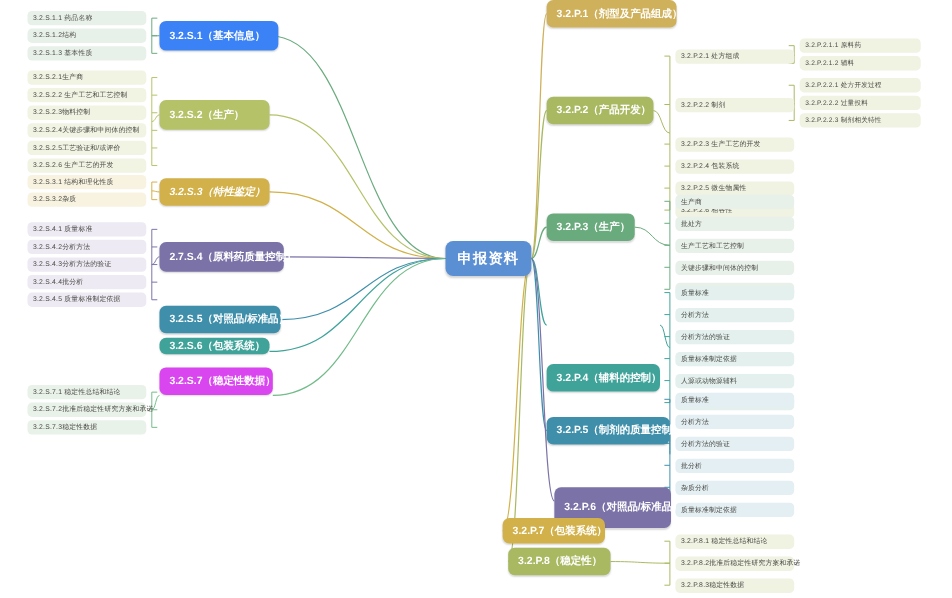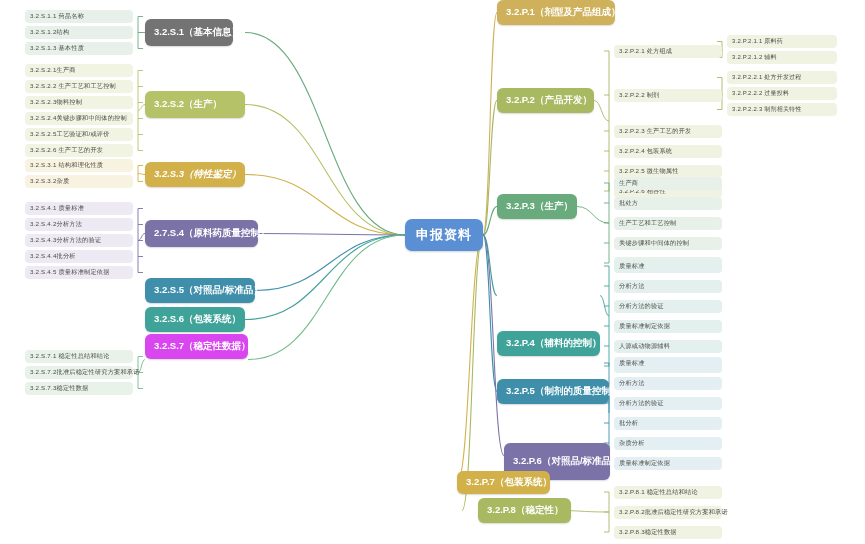--- a/index.html
+++ b/index.html
@@ -126,42 +126,42 @@
       <path d="M483,235 C470,235 470,482.5 457,482.5" fill="none" stroke="#d2b14a" stroke-width="1.1"></path>
       <path d="M483,235 C472.5,235 472.5,510.5 462,510.5" fill="none" stroke="#a8b962" stroke-width="1.1"></path>
       <path d="M609,492 L609,532" fill="none" stroke="#a8b962" stroke-width="0.9"></path>
       <path d="M609,492 l-5,0" fill="none" stroke="#a8b962" stroke-width="0.9"></path>
       <path d="M609,512 l-5,0" fill="none" stroke="#a8b962" stroke-width="0.9"></path>
       <path d="M609,532 l-5,0" fill="none" stroke="#a8b962" stroke-width="0.9"></path>
       <path d="M555,510.5 C582,510.5 582,512 609,512" fill="none" stroke="#a8b962" stroke-width="0.9"></path>
     </svg>
   <div id="nodes">
       <div class="node root" style="left: 405px; top: 219px; width: 78px; height: 32px; background: rgb(91, 143, 212); color: rgb(255, 255, 255);">申报资料</div>
-      <div class="node lvl1" style="left: 145px; top: 19px; width: 88px; height: 27px; background: #737373; color: rgb(255, 255, 255);">3.2.S.1（基本信息）</div>
+      <div class="node lvl1" style="left: 145px; top: 19px; width: 108px; height: 27px; background: #3b82f6; color: rgb(255, 255, 255);">3.2.S.1（基本信息）</div>
       <div class="node leaf l2" style="left: 25px; top: 10px; width: 108px; height: 13px; background: rgb(232, 241, 233); color: rgb(74, 74, 69);">3.2.S.1.1 药品名称</div>
       <div class="node leaf l2" style="left: 25px; top: 26px; width: 108px; height: 13px; background: rgb(232, 241, 233); color: rgb(74, 74, 69);">3.2.S.1.2结构</div>
       <div class="node leaf l2" style="left: 25px; top: 42px; width: 108px; height: 13px; background: rgb(232, 241, 233); color: rgb(74, 74, 69);">3.2.S.1.3 基本性质</div>
       <div class="node lvl1" style="left: 145px; top: 91px; width: 100px; height: 27px; background: rgb(181, 194, 104); color: rgb(255, 255, 255);">3.2.S.2（生产）</div>
       <div class="node leaf l2" style="left: 25px; top: 64px; width: 108px; height: 13px; background: rgb(241, 243, 227); color: rgb(74, 74, 69);">3.2.S.2.1生产商</div>
       <div class="node leaf l2" style="left: 25px; top: 80px; width: 108px; height: 13px; background: rgb(241, 243, 227); color: rgb(74, 74, 69);">3.2.S.2.2 生产工艺和工艺控制</div>
       <div class="node leaf l2" style="left: 25px; top: 96px; width: 108px; height: 13px; background: rgb(241, 243, 227); color: rgb(74, 74, 69);">3.2.S.2.3物料控制</div>
       <div class="node leaf l2" style="left: 25px; top: 112px; width: 108px; height: 13px; background: rgb(241, 243, 227); color: rgb(74, 74, 69);">3.2.S.2.4关键步骤和中间体的控制</div>
       <div class="node leaf l2" style="left: 25px; top: 128px; width: 108px; height: 13px; background: rgb(241, 243, 227); color: rgb(74, 74, 69);">3.2.S.2.5工艺验证和/或评价</div>
       <div class="node leaf l2" style="left: 25px; top: 144px; width: 108px; height: 13px; background: rgb(241, 243, 227); color: rgb(74, 74, 69);">3.2.S.2.6 生产工艺的开发</div>
       <div class="node lvl1" style="left: 145px; top: 162px; width: 100px; height: 25px; background: rgb(210, 177, 74); color: rgb(255, 255, 255); font-style: italic;">3.2.S.3（特性鉴定）</div>
       <div class="node leaf l2" style="left: 25px; top: 159px; width: 108px; height: 13px; background: rgb(248, 243, 225); color: rgb(74, 74, 69);">3.2.S.3.1 结构和理化性质</div>
       <div class="node leaf l2" style="left: 25px; top: 175px; width: 108px; height: 13px; background: rgb(248, 243, 225); color: rgb(74, 74, 69);">3.2.S.3.2杂质</div>
       <div class="node lvl1" style="left: 145px; top: 220px; width: 113px; height: 27px; background: rgb(123, 114, 168); color: rgb(255, 255, 255);">2.7.S.4（原料药质量控制）</div>
       <div class="node leaf l2" style="left: 25px; top: 202px; width: 108px; height: 13px; background: rgb(237, 234, 243); color: rgb(74, 74, 69);">3.2.S.4.1 质量标准</div>
       <div class="node leaf l2" style="left: 25px; top: 218px; width: 108px; height: 13px; background: rgb(237, 234, 243); color: rgb(74, 74, 69);">3.2.S.4.2分析方法</div>
       <div class="node leaf l2" style="left: 25px; top: 234px; width: 108px; height: 13px; background: rgb(237, 234, 243); color: rgb(74, 74, 69);">3.2.S.4.3分析方法的验证</div>
       <div class="node leaf l2" style="left: 25px; top: 250px; width: 108px; height: 13px; background: rgb(237, 234, 243); color: rgb(74, 74, 69);">3.2.S.4.4批分析</div>
       <div class="node leaf l2" style="left: 25px; top: 266px; width: 108px; height: 13px; background: rgb(237, 234, 243); color: rgb(74, 74, 69);">3.2.S.4.5 质量标准制定依据</div>
       <div class="node lvl1" style="left: 145px; top: 278px; width: 110px; height: 25px; background: rgb(63, 143, 171); color: rgb(255, 255, 255);">3.2.S.5（对照品/标准品）</div>
-      <div class="node lvl1" style="left: 145px; top: 307px; width: 100px; height: 25px; background: rgb(63, 163, 154); color: rgb(255, 255, 255);">3.2.S.6（包装系统）</div>
+      <div class="node lvl1" style="left: 145px; top: 307px; width: 100px; height: 15px; background: rgb(63, 163, 154); color: rgb(255, 255, 255);">3.2.S.6（包装系统）</div>
       <div class="node lvl1" style="left: 145px; top: 334px; width: 103px; height: 25px; background: #d946ef; color: rgb(255, 255, 255);">3.2.S.7（稳定性数据）</div>
       <div class="node leaf l2" style="left: 25px; top: 350px; width: 108px; height: 13px; background: rgb(233, 242, 233); color: rgb(74, 74, 69);">3.2.S.7.1 稳定性总结和结论</div>
       <div class="node leaf l2" style="left: 25px; top: 366px; width: 108px; height: 13px; background: rgb(233, 242, 233); color: rgb(74, 74, 69);">3.2.S.7.2批准后稳定性研究方案和承诺</div>
       <div class="node leaf l2" style="left: 25px; top: 382px; width: 108px; height: 13px; background: rgb(233, 242, 233); color: rgb(74, 74, 69);">3.2.S.7.3稳定性数据</div>
       <div class="node lvl1" style="left: 497px; top: 0px; width: 118px; height: 25px; background: rgb(207, 177, 92); color: rgb(255, 255, 255);">3.2.P.1（剂型及产品组成）</div>
       <div class="node lvl1" style="left: 497px; top: 88px; width: 97px; height: 25px; background: rgb(168, 185, 98); color: rgb(255, 255, 255);">3.2.P.2（产品开发）</div>
       <div class="node leaf l2" style="left: 614px; top: 44.5px; width: 108px; height: 13px; background: rgb(240, 242, 226); color: rgb(74, 74, 69);">3.2.P.2.1 处方组成</div>
       <div class="node leaf" style="left: 727px; top: 35px; width: 110px; height: 13px; background: rgb(240, 242, 226); color: rgb(74, 74, 69);">3.2.P.2.1.1 原料药</div>
       <div class="node leaf" style="left: 727px; top: 51px; width: 110px; height: 13px; background: rgb(240, 242, 226); color: rgb(74, 74, 69);">3.2.P.2.1.2 辅料</div>
       <div class="node leaf l2" style="left: 614px; top: 88.5px; width: 108px; height: 13px; background: rgb(240, 242, 226); color: rgb(74, 74, 69);">3.2.P.2.2 制剂</div>
@@ -187,18 +187,18 @@
       <div class="node leaf l2" style="left: 614px; top: 359.5px; width: 108px; height: 13px; background: rgb(227, 240, 238); color: rgb(74, 74, 69);">新型辅料</div>
       <div class="node lvl1" style="left: 497px; top: 379px; width: 112px; height: 25px; background: rgb(63, 143, 171); color: rgb(255, 255, 255);">3.2.P.5（制剂的质量控制）</div>
       <div class="node leaf l2" style="left: 614px; top: 356.5px; width: 108px; height: 13px; background: rgb(228, 239, 243); color: rgb(74, 74, 69);">质量标准</div>
       <div class="node leaf l2" style="left: 614px; top: 376.5px; width: 108px; height: 13px; background: rgb(228, 239, 243); color: rgb(74, 74, 69);">分析方法</div>
       <div class="node leaf l2" style="left: 614px; top: 396.5px; width: 108px; height: 13px; background: rgb(228, 239, 243); color: rgb(74, 74, 69);">分析方法的验证</div>
       <div class="node leaf l2" style="left: 614px; top: 416.5px; width: 108px; height: 13px; background: rgb(228, 239, 243); color: rgb(74, 74, 69);">批分析</div>
       <div class="node leaf l2" style="left: 614px; top: 436.5px; width: 108px; height: 13px; background: rgb(228, 239, 243); color: rgb(74, 74, 69);">杂质分析</div>
       <div class="node leaf l2" style="left: 614px; top: 456.5px; width: 108px; height: 13px; background: rgb(228, 239, 243); color: rgb(74, 74, 69);">质量标准制定依据</div>
       <div class="node lvl1" style="left: 504px; top: 443px; width: 106px; height: 37px; background: rgb(123, 114, 168); color: rgb(255, 255, 255);">3.2.P.6（对照品/标准品）</div>
       <div class="node lvl1" style="left: 457px; top: 471px; width: 93px; height: 23px; background: rgb(210, 177, 74); color: rgb(255, 255, 255);">3.2.P.7（包装系统）</div>
-      <div class="node lvl1" style="left: 478px; top: 498px; width: 93px; height: 25px; background: rgb(168, 185, 98); color: rgb(255, 255, 255);">3.2.P.8（稳定性）</div>
+      <div class="node lvl1" style="left: 462px; top: 498px; width: 93px; height: 25px; background: rgb(168, 185, 98); color: rgb(255, 255, 255);">3.2.P.8（稳定性）</div>
       <div class="node leaf l2" style="left: 614px; top: 485.5px; width: 108px; height: 13px; background: rgb(240, 242, 226); color: rgb(74, 74, 69);">3.2.P.8.1 稳定性总结和结论</div>
       <div class="node leaf l2" style="left: 614px; top: 505.5px; width: 108px; height: 13px; background: rgb(240, 242, 226); color: rgb(74, 74, 69);">3.2.P.8.2批准后稳定性研究方案和承诺</div>
       <div class="node leaf l2" style="left: 614px; top: 525.5px; width: 108px; height: 13px; background: rgb(240, 242, 226); color: rgb(74, 74, 69);">3.2.P.8.3稳定性数据</div>
     </div>
 </div>
 
 </body></html>

